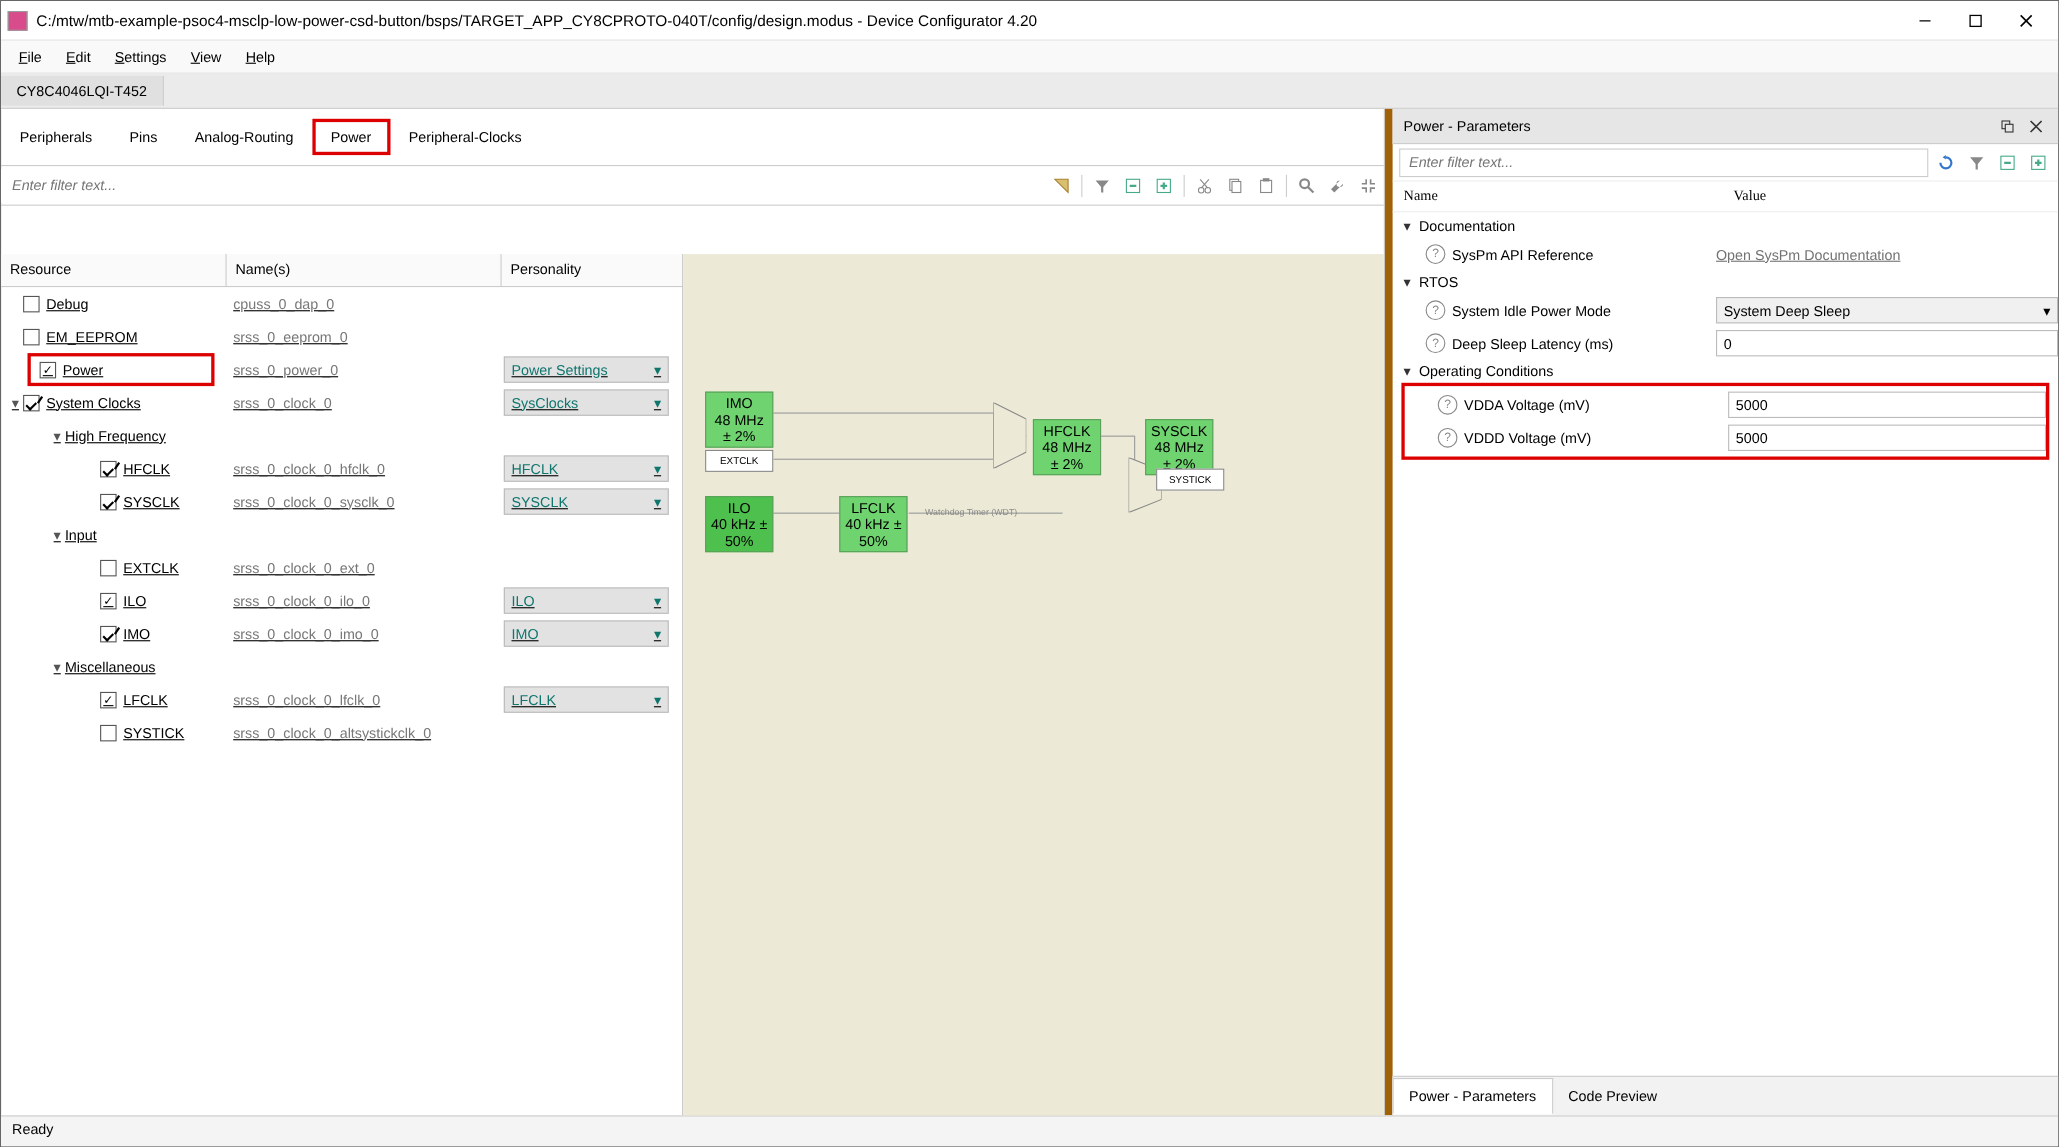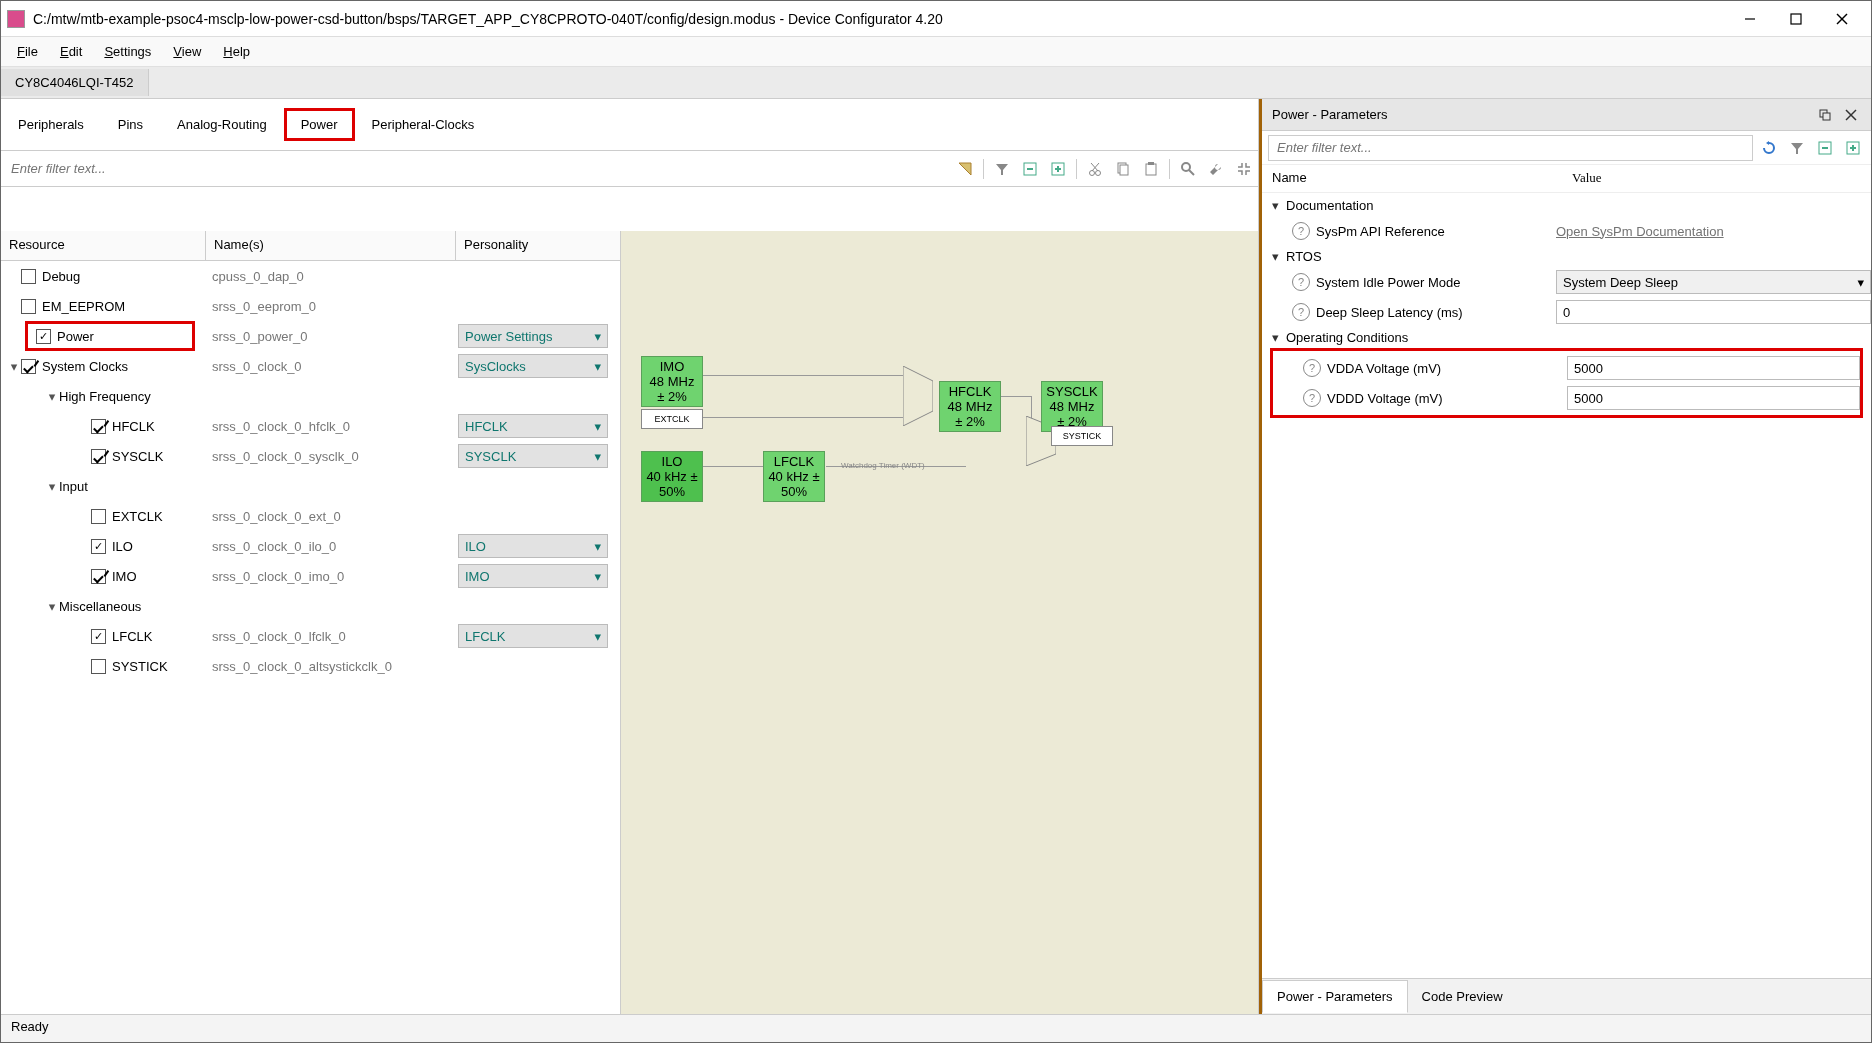--- a/index.html
+++ b/index.html
@@ -24,48 +24,48 @@
 .filterrow input { flex: 1; height: 30px; border: none; padding: 0 10px; font-style: italic; color: #888; outline: none; }
 .tbicon { width: 26px; height: 26px; display: flex; align-items: center; justify-content: center; color: #555; margin: 0 1px; }
 .tbsep { width: 1px; height: 20px; background: #ccc; margin: 0 4px; }
 .leftsplit { flex: 1; display: flex; min-height: 0; margin-top: 44px; }
 .treecol { width: 620px; border-right: 1px solid #ccc; display: flex; flex-direction: column; overflow: auto; }
 .treehdr { display: flex; height: 30px; border-bottom: 1px solid #ccc; background: #fafafa; }
 .treehdr .h1 { width: 205px; padding: 6px 8px; border-right: 1px solid #ccc; }
 .treehdr .h2 { width: 250px; padding: 6px 8px; border-right: 1px solid #ccc; }
 .treehdr .h3 { flex: 1; padding: 6px 8px; }
 .treerows { flex: 1; overflow: auto; }
-.row { display: flex; align-items: center; height: 30px; }
+.row { display: flex; align-items: center; height: 30px; text-decoration: underline; }
 .rcell1 { width: 205px; display: flex; align-items: center; }
 .rcell2 { width: 250px; padding: 0 6px; color: #777; }
 .rcell3 { flex: 1; padding: 0 2px; }
 .indent0 { padding-left: 20px; }
 .indent1 { padding-left: 44px; }
 .indent2 { padding-left: 90px; }
 .chev { width: 14px; color: #555; text-align: center; }
 .chk { width: 15px; height: 15px; border: 1px solid #555; display: inline-flex; align-items: center; justify-content: center; margin-right: 6px; font-size: 11px; background: #fff; }
 .chk.checked::after { content: "✓"; }
 .chksel { width: 15px; height: 15px; border: 1px solid #555; margin-right: 6px; background: #fff; position: relative; display: inline-block; }
 .chksel::before { content: ""; position: absolute; left: 2px; top: 5px; width: 4px; height: 7px; border: solid #000; border-width: 0 2px 2px 0; transform: rotate(45deg) translateY(-2px); }
 .chksel::after { content: ""; position: absolute; right: -3px; top: -2px; width: 7px; height: 7px; border: solid #000; border-width: 0 2px 0 0; transform: rotate(35deg); }
 .rowhl { border: 3px solid #d00; height: 30px; margin-left: 24px; width: 170px; display: flex; align-items: center; padding-left: 8px; }
 .pcombo { display: flex; align-items: center; background: #e2e2e2; border: 1px solid #bbb; height: 24px; padding: 0 6px; color: #0f766e; width: 150px; justify-content: space-between; }
 .canvas { flex: 1; background: #ecead6; position: relative; overflow: hidden; }
 .node { position: absolute; border: 1px solid #5aa05a; background: #6fd36f; text-align: center; font-size: 9px; padding: 2px 4px; width: 62px; }
 .nodew { position: absolute; border: 1px solid #888; background: #fff; text-align: center; font-size: 9px; padding: 4px; width: 62px; }
 .wire { position: absolute; background: #999; }
-.right { width: 612px; display: flex; flex-direction: column; border-left: 3px solid #a16207; }
+.right { width: 612px; display: flex; flex-direction: column; border-left: 7px solid #a16207; }
 .rtitle { height: 32px; background: #e6e6e6; display: flex; align-items: center; padding: 0 10px; border-bottom: 1px solid #ccc; }
 .rtitle .ttxt { flex: 1; }
 .rtitle .tbtn { width: 20px; height: 20px; margin-left: 6px; display: flex; align-items: center; justify-content: center; color: #333; }
 .rfilter { height: 34px; display: flex; align-items: center; padding: 0 6px; border-bottom: 1px solid #eee; }
 .rfilter input { flex: 1; border: 1px solid #ccc; height: 26px; padding: 0 8px; font-style: italic; color: #888; }
 .rfilter .ricon { width: 24px; height: 24px; margin-left: 4px; display: flex; align-items: center; justify-content: center; color: #555; border: 1px solid transparent; }
 .paramhdr { display: flex; height: 28px; border-bottom: 1px solid #eee; }
-.paramhdr .ph1 { width: 300px; padding: 5px 10px; }
+.paramhdr .ph1 { width: 300px; padding: 5px 10px; font-family: Liberation Serif, serif; }
 .paramhdr .ph2 { flex: 1; padding: 5px 10px; font-family: Liberation Serif, serif; }
 .params { flex: 1; overflow: auto; padding: 2px 0; }
 .pgroup { padding: 3px 10px; display: flex; align-items: center; }
 .pgroup .gchev { width: 14px; color: #333; }
 .pitem { display: flex; align-items: center; height: 30px; padding-left: 30px; }
 .pitem .qicon { width: 18px; height: 18px; border: 1.5px solid #888; border-radius: 50%; display: flex; align-items: center; justify-content: center; font-size: 11px; color: #888; margin-right: 6px; }
 .pitem .plabel { flex: 0 0 240px; }
 .pitem .pvalue { flex: 1; }
 .pitem .pvalue a { color: #737373; text-decoration: underline; }
 .pitem .pcombo2 { flex: 1; display: flex; align-items: center; background: #f0f0f0; border: 1px solid #bbb; height: 24px; padding: 0 6px; justify-content: space-between; }

